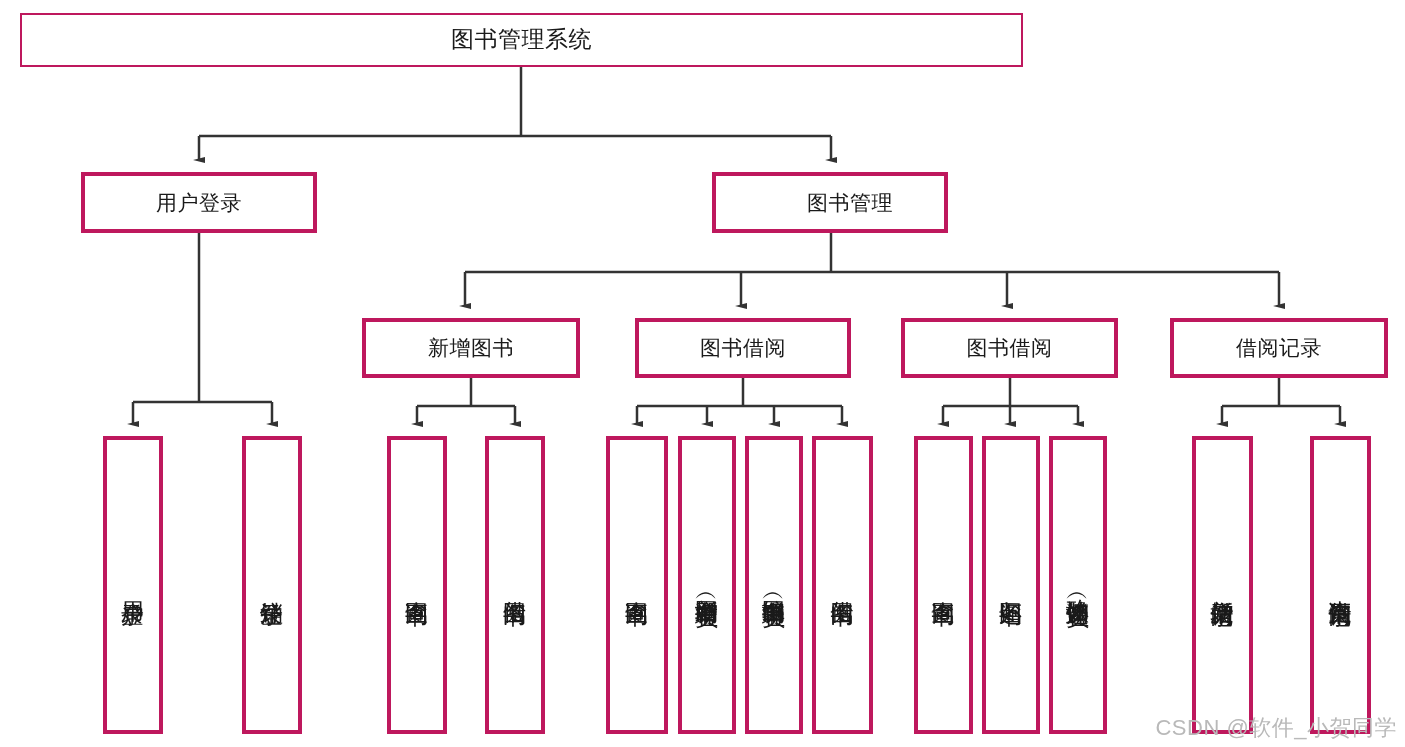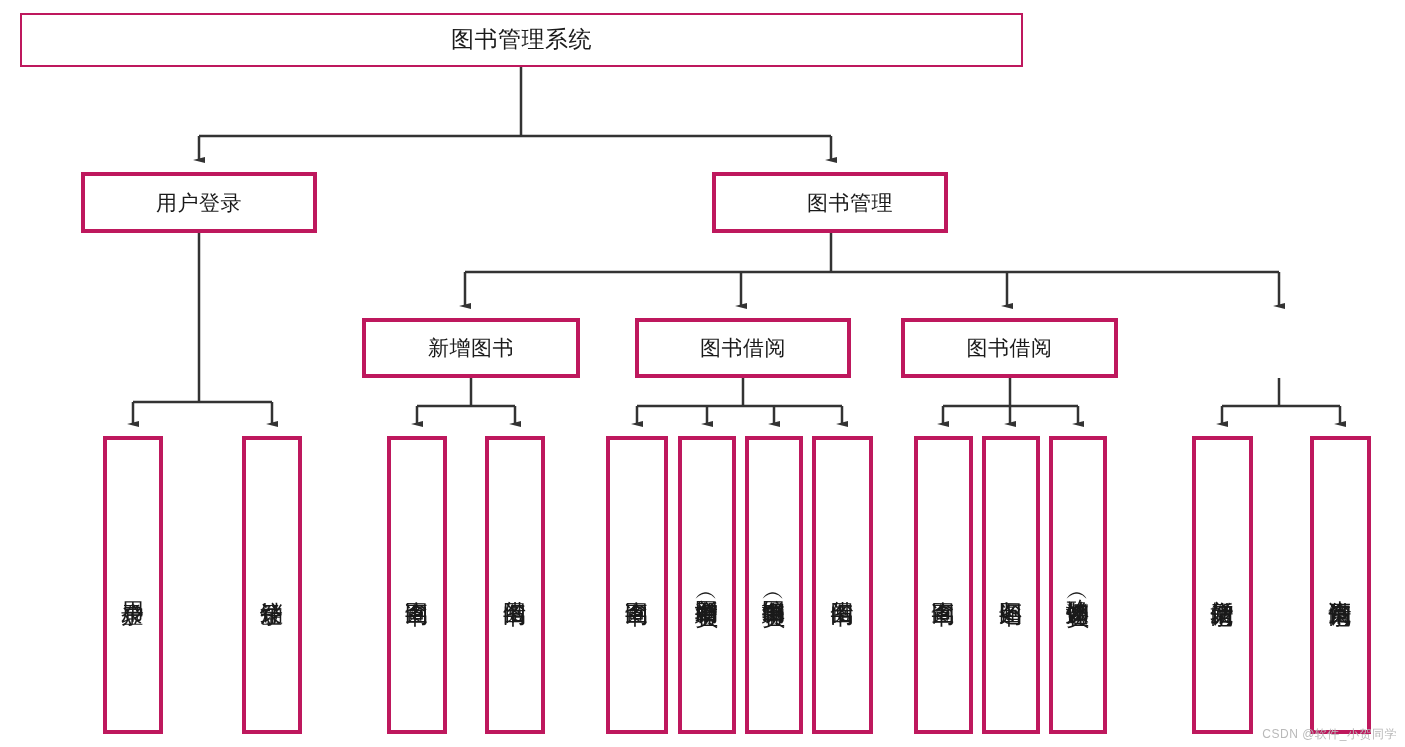--- a/index.html
+++ b/index.html
@@ -55,21 +55,21 @@
   .node.root {
     border-width: 2px;
   }
   .node.root .node-label {
     font-size: 23px;
   }
   #watermark {
     position: absolute;
     right: 8px;
     bottom: 4px;
-    font-size: 12px;
+    font-size: 22px;
     color: #b9b9b9;
     white-space: nowrap;
     letter-spacing: 0.5px;
     margin-top: 48px;
   }
 </style>
 </head>
 <body>
 
 <div id="diagram-root">
@@ -141,20 +141,23 @@
   </div>
 
   <div class="node h" style="left:635px; top:318px; width:216px; height:60px;">
     <span class="node-label">图书借阅</span>
   </div>
 
   <div class="node h" style="left:901px; top:318px; width:217px; height:60px;">
     <span class="node-label">图书借阅</span>
   </div>
 
+  <div class="node h" style="left:1170px; top:318px; width:218px; height:60px;">
+    <span class="node-label">借阅记录</span>
+  </div>
 
   <div class="node v" style="left:103px; top:436px; width:60px; height:298px;">
     <span class="node-label">用户登录</span>
   </div>
 
   <div class="node v" style="left:242px; top:436px; width:60px; height:298px;">
     <span class="node-label">注销登录</span>
   </div>
 
   <div class="node v" style="left:387px; top:436px; width:60px; height:298px;">

